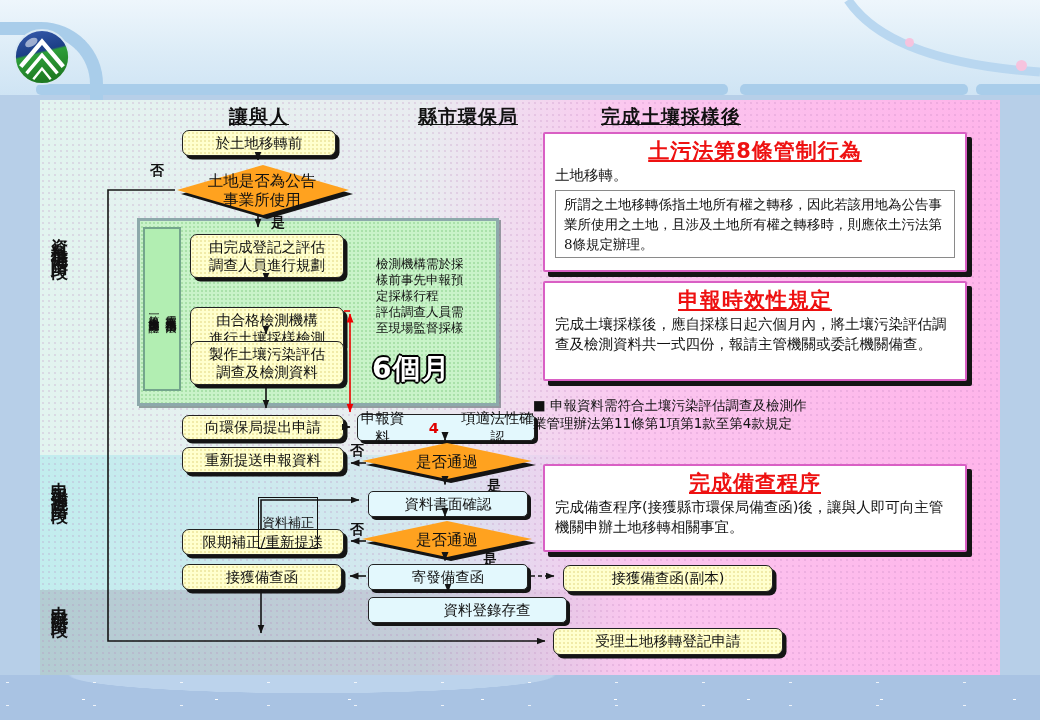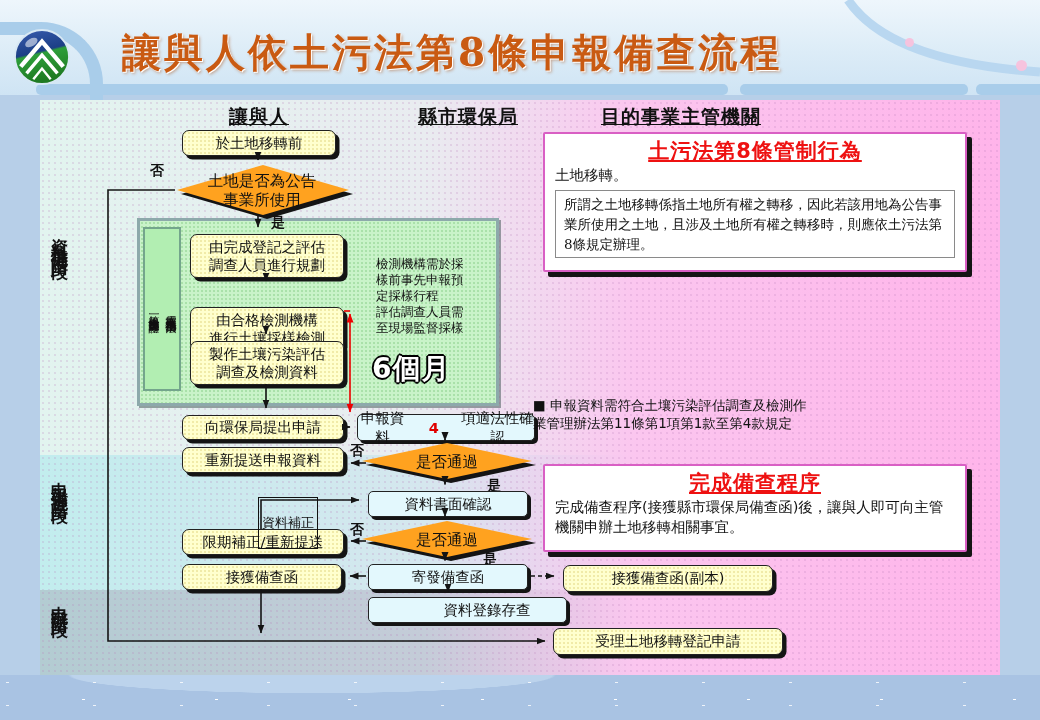--- a/index.html
+++ b/index.html
@@ -127,34 +127,33 @@
           <stop offset="0.52" stop-color="#2d9e3a"></stop>
             <stop offset="1" stop-color="#1f7a22"></stop>
         </linearGradient>
       </defs>
       <circle cx="30" cy="30" r="28" fill="url(#lg)" stroke="#d8e8f4" stroke-width="2"></circle>
       <path d="M 8 40 L 30 14 L 52 40" stroke="#ffffff" stroke-width="4.5" fill="none"></path>
       <path d="M 14 47 L 30 28 L 46 47" stroke="#ffffff" stroke-width="3.5" fill="none"></path>
       <path d="M 21 53 L 30 42 L 39 53" stroke="#ffffff" stroke-width="2.5" fill="none"></path>
       <ellipse cx="19" cy="15" rx="7" ry="4" fill="rgba(255,255,255,0.55)" transform="rotate(-30 19 15)"></ellipse>
     </svg>
-    <div class="title">讓與人依土污法第8條申報備查流程</div>
   </div>
 
   <div class="band b1"></div>
   <div class="band b2"></div>
   <div class="band b3"></div>
 
   <div class="stage st1">資料準備階段</div>
   <div class="stage st2">申報備查階段</div>
   <div class="stage st3">申辦階段</div>
 
   <div class="colhdr ch1">讓與人</div>
   <div class="colhdr ch2">縣市環保局</div>
-  <div class="colhdr ch3">目的事業主管機關</div>
+  <div class="colhdr ch3">完成土壤採樣後</div>
 
   <div class="green"></div>
   <div class="vtext">需經土壤及地下水污染整治法
 第十一條規定之專業技師簽證</div>
   <div class="samplenote">檢測機構需於採
 樣前事先申報預
 定採樣行程
 評估調查人員需
 至現場監督採樣</div>
   <div class="sixm">6個月</div>
@@ -212,20 +211,24 @@
 
   <div class="ybox" style="left:563px;top:565px;width:208px;height:25px;">接獲備查函(副本)</div>
   <div class="ybox" style="left:553px;top:628px;width:228px;height:25px;">受理土地移轉登記申請</div>
 
   <div class="ibox" style="top:132px;height:140px;">
     <div class="ibox-title">土污法第8條管制行為</div>
     <div class="ibox-body">土地移轉。</div>
     <div class="ibox-detail">所謂之土地移轉係指土地所有權之轉移，因此若該用地為公告事業所使用之土地，且涉及土地所有權之轉移時，則應依土污法第8條規定辦理。</div>
   </div>
 
+  <div class="ibox" style="top:281px;height:100px;">
+    <div class="ibox-title">申報時效性規定</div>
+    <div class="ibox-body">完成土壤採樣後，應自採樣日起六個月內，將土壤污染評估調查及檢測資料共一式四份，報請主管機關或委託機關備查。</div>
+  </div>
 
   <div class="note">■ 申報資料需符合土壤污染評估調查及檢測作業管理辦法第11條第1項第1款至第4款規定</div>
 
   <div class="ibox" style="top:464px;height:88px;">
     <div class="ibox-title">完成備查程序</div>
     <div class="ibox-body">完成備查程序(接獲縣市環保局備查函)後，讓與人即可向主管機關申辦土地移轉相關事宜。</div>
   </div>
 
   <svg class="connectors" width="1040" height="720">
     <defs>

